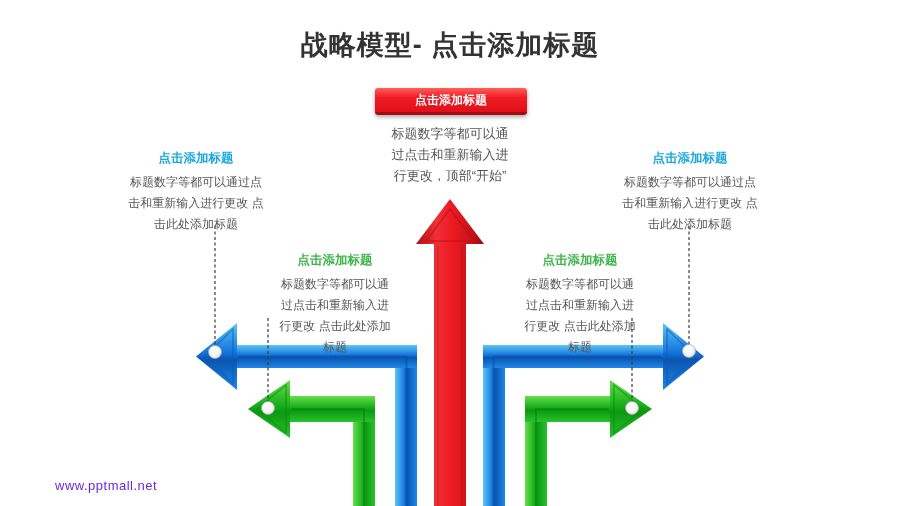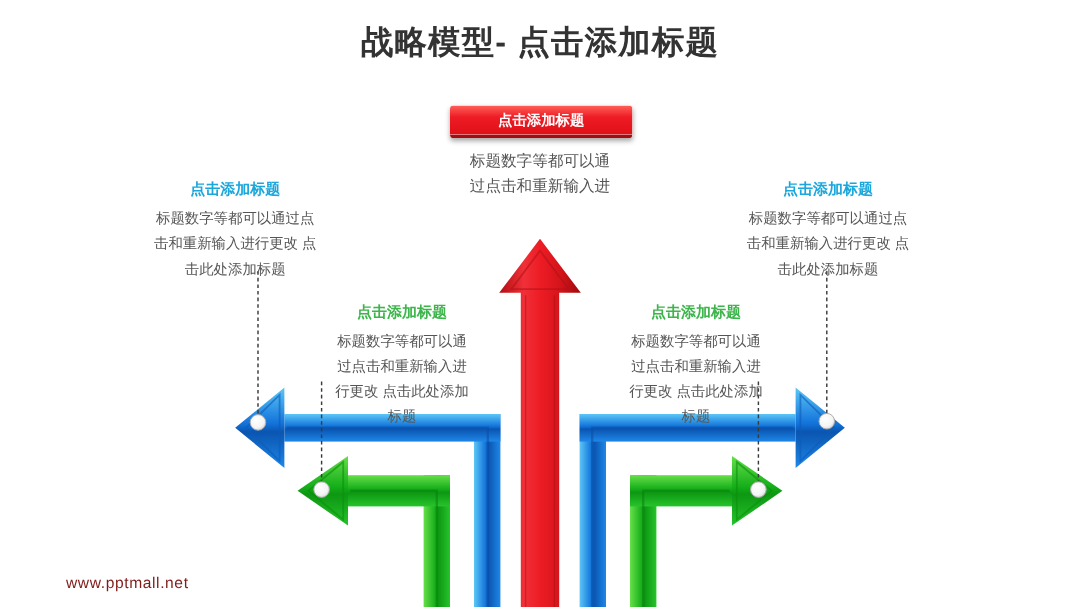--- a/index.html
+++ b/index.html
@@ -1,29 +1,29 @@
 <!DOCTYPE html>
 <html><head>
 <meta charset="utf-8">
 <style>
   html,body{margin:0;padding:0;background:#fff;}
   .canvas{
     position:relative;width:900px;height:506px;background:#ffffff;overflow:hidden;
     font-family:"Liberation Sans","DejaVu Sans",sans-serif;
   }
   .title{
-    position:absolute;top:17px;left:0;right:0;text-align:center;
+    position:absolute;top:27px;left:0;right:0;text-align:center;
     font-size:27px;font-weight:bold;color:#333;letter-spacing:1px;
   }
   .logo{
     position:absolute;top:22px;right:25px;font-size:30px;font-weight:bold;
     color:#dcdcdc;letter-spacing:1px;
   }
   .watermark{
-    position:absolute;left:55px;bottom:13px;font-size:13px;color:#7f1d1d;letter-spacing:.5px;
+    position:absolute;left:55px;bottom:13px;font-size:13px;color:#6d28d9;letter-spacing:.5px;
   }
   .banner{
     position:absolute;left:375px;top:88px;width:152px;height:24px;
     background:linear-gradient(180deg,#ff6059,#ee1c24 40%,#e01018);
     border-bottom:3px solid #a30c11;border-radius:3px;
     box-shadow:0 2px 4px rgba(0,0,0,.35);
     color:#fff;font-size:12px;font-weight:bold;text-align:center;line-height:24px;
   }
   .note{
     position:absolute;top:123px;left:360px;width:180px;text-align:center;
@@ -139,20 +139,21 @@
 
   <div class="title">战略模型- 点击添加标题</div>
 
   <div class="banner">
     <span>点击添加标题</span>
   </div>
 
   <div class="note">
     <div>标题数字等都可以通</div>
     <div>过点击和重新输入进</div>
+    <div>行更改，顶部“开始”</div>
   </div>
 
   <div class="text-block tb-left-blue">
     <div class="head head-blue">点击添加标题</div>
     <div>标题数字等都可以通过点</div>
     <div>击和重新输入进行更改 点</div>
     <div>击此处添加标题</div>
   </div>
 
   <div class="text-block tb-right-blue">

